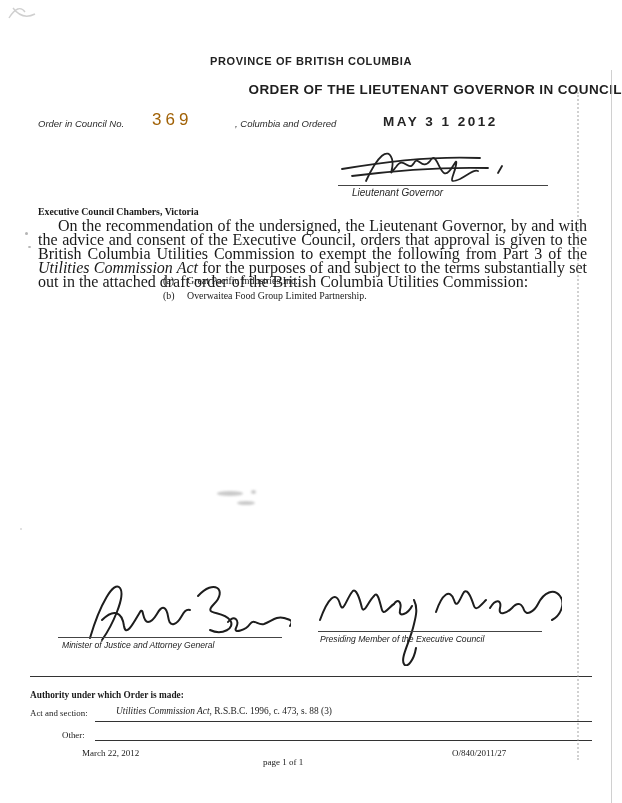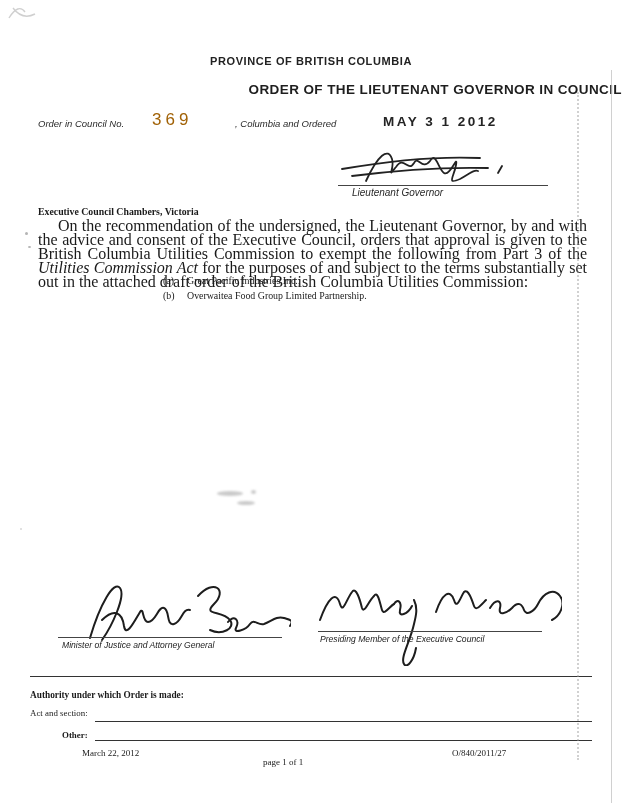--- a/index.html
+++ b/index.html
@@ -47,21 +47,21 @@
   .sig-right-line{top:631px;left:318px;width:224px;border-bottom:1px solid #444;}
   .sig-right-label{top:634px;left:320px;font-style:italic;font-size:8.6px;color:#222;}
 
   
   .admin-topline{top:676px;left:30px;width:562px;border-bottom:1px solid #333;}
   .admin-note{top:679px;left:0;right:0;text-align:center;font-style:italic;font-size:8px;color:#242424;}
   .authority{top:690px;left:30px;font-weight:bold;font-size:9.3px;color:#1a1a1a;}
   .act-label{top:708px;left:30px;font-size:8.9px;color:#1a1a1a;}
   .act-value{top:706px;left:116px;font-size:9.4px;color:#1a1a1a;}
   .act-underline{top:721px;left:95px;width:497px;border-bottom:1px solid #333;}
-  .other-label{top:730px;left:62px;font-size:8.9px;color:#1a1a1a;font-weight:bold;}
+  .other-label{top:730px;left:62px;font-size:8.9px;color:#1a1a1a;}
   .other-underline{top:740px;left:95px;width:497px;border-bottom:1px solid #333;}
 
   
   .footer-date{top:748px;left:82px;font-size:9px;color:#1a1a1a;}
   .footer-ref{top:748px;left:452px;font-size:9px;color:#1a1a1a;}
   .footer-page{top:757px;left:263px;font-size:9px;color:#1a1a1a;}
 
   
   .edge-dotted{top:92px;left:577px;height:668px;border-left:2px dotted #9a9a9a;opacity:.45;}
   .edge-solid{top:70px;left:611px;height:733px;border-left:1px solid #c4c4c4;opacity:.8;}
@@ -134,20 +134,21 @@
       <path d="M124,36 C130,18 138,12 142,24 C145,34 148,22 152,16 C156,12 160,24 162,30 C164,36 170,28 174,24"></path>
       <path d="M178,32 c6,-10 12,-8 10,0 c-2,8 6,6 12,0 c6,-7 10,-4 12,2 c2,6 10,2 14,-6 c6,-12 16,-16 22,-8 c6,8 0,20 -8,24"></path>
     </g>
   </svg>
   <div class="abs sig-right-line"></div>
   <div class="abs sans sig-right-label">Presiding Member of the Executive Council</div>
 
   <div class="abs admin-topline"></div>
   <div class="abs authority">Authority under which Order is made:</div>
   <div class="abs act-label">Act and section:</div>
+  <div class="abs act-value"><i>Utilities Commission Act</i><span>, R.S.B.C. 1996, c. 473, s. 88 (3)</span></div>
   <div class="abs act-underline"></div>
   <div class="abs other-label">Other:</div>
   <div class="abs other-underline"></div>
 
   <div class="abs footer-date">March 22, 2012</div>
   <div class="abs footer-ref">O/840/2011/27</div>
   <div class="abs footer-page">page 1 of 1</div>
 
   <div class="abs edge-dotted"></div>
   <div class="abs edge-solid"></div>

